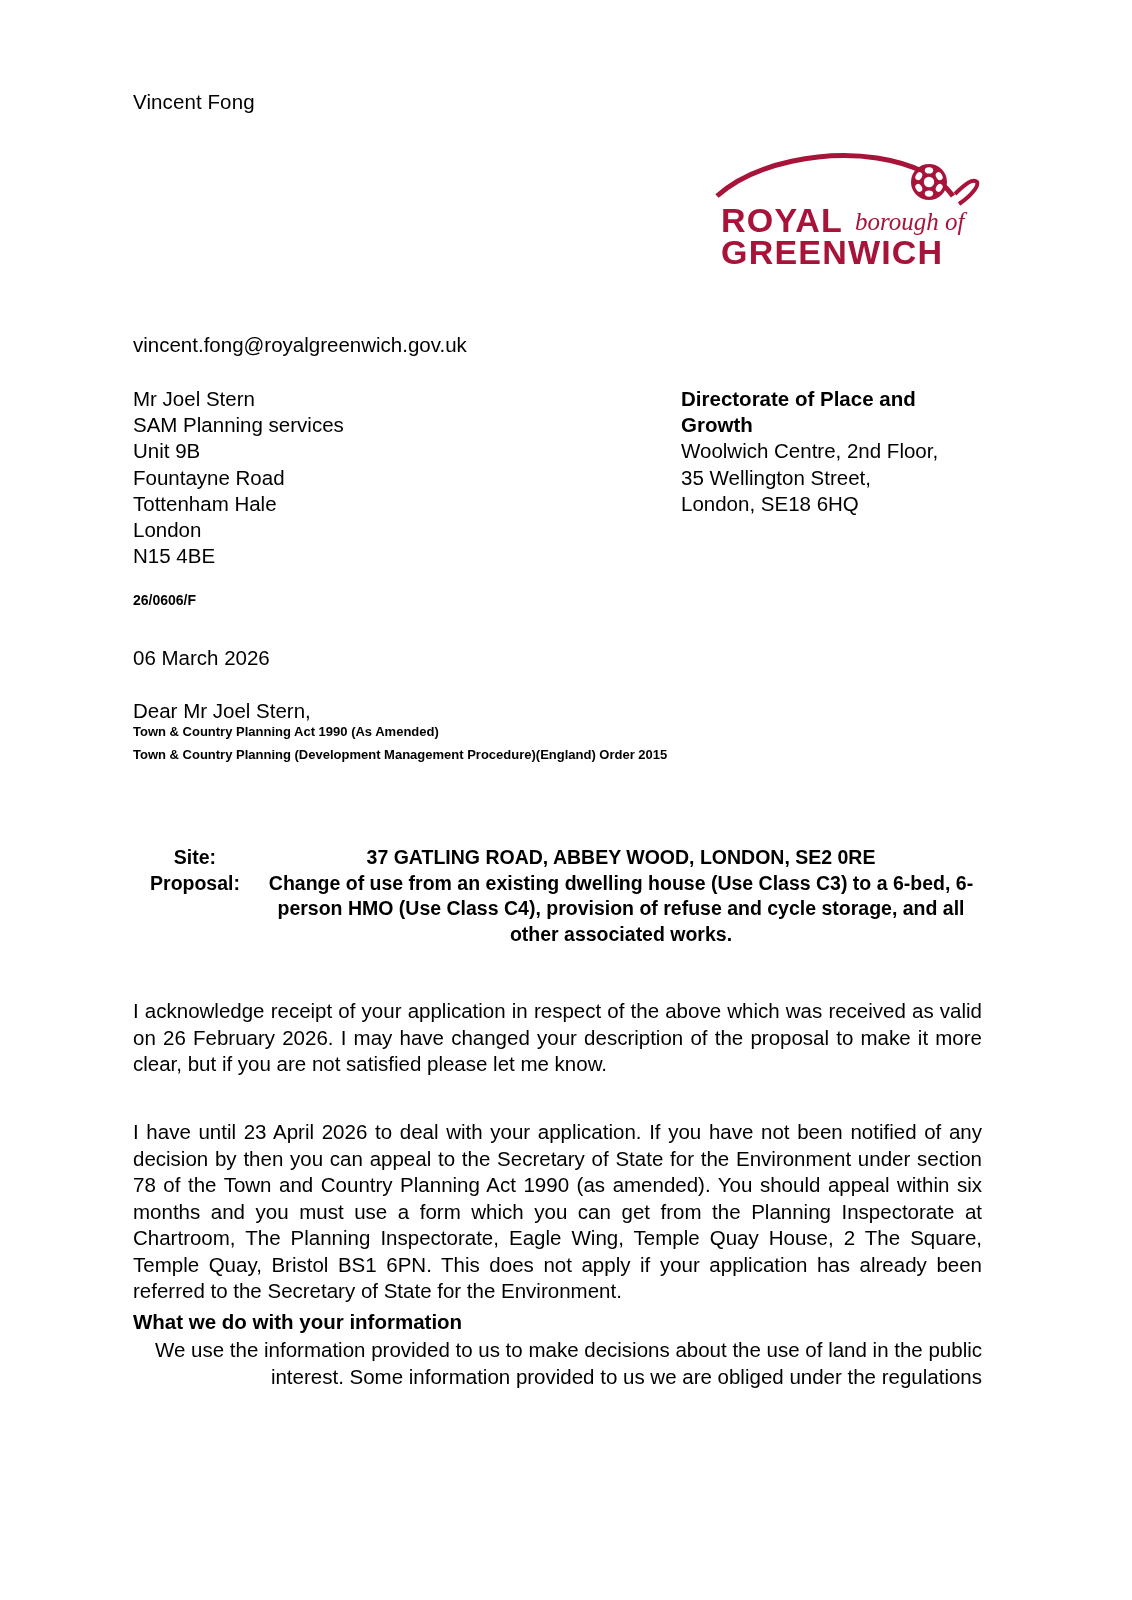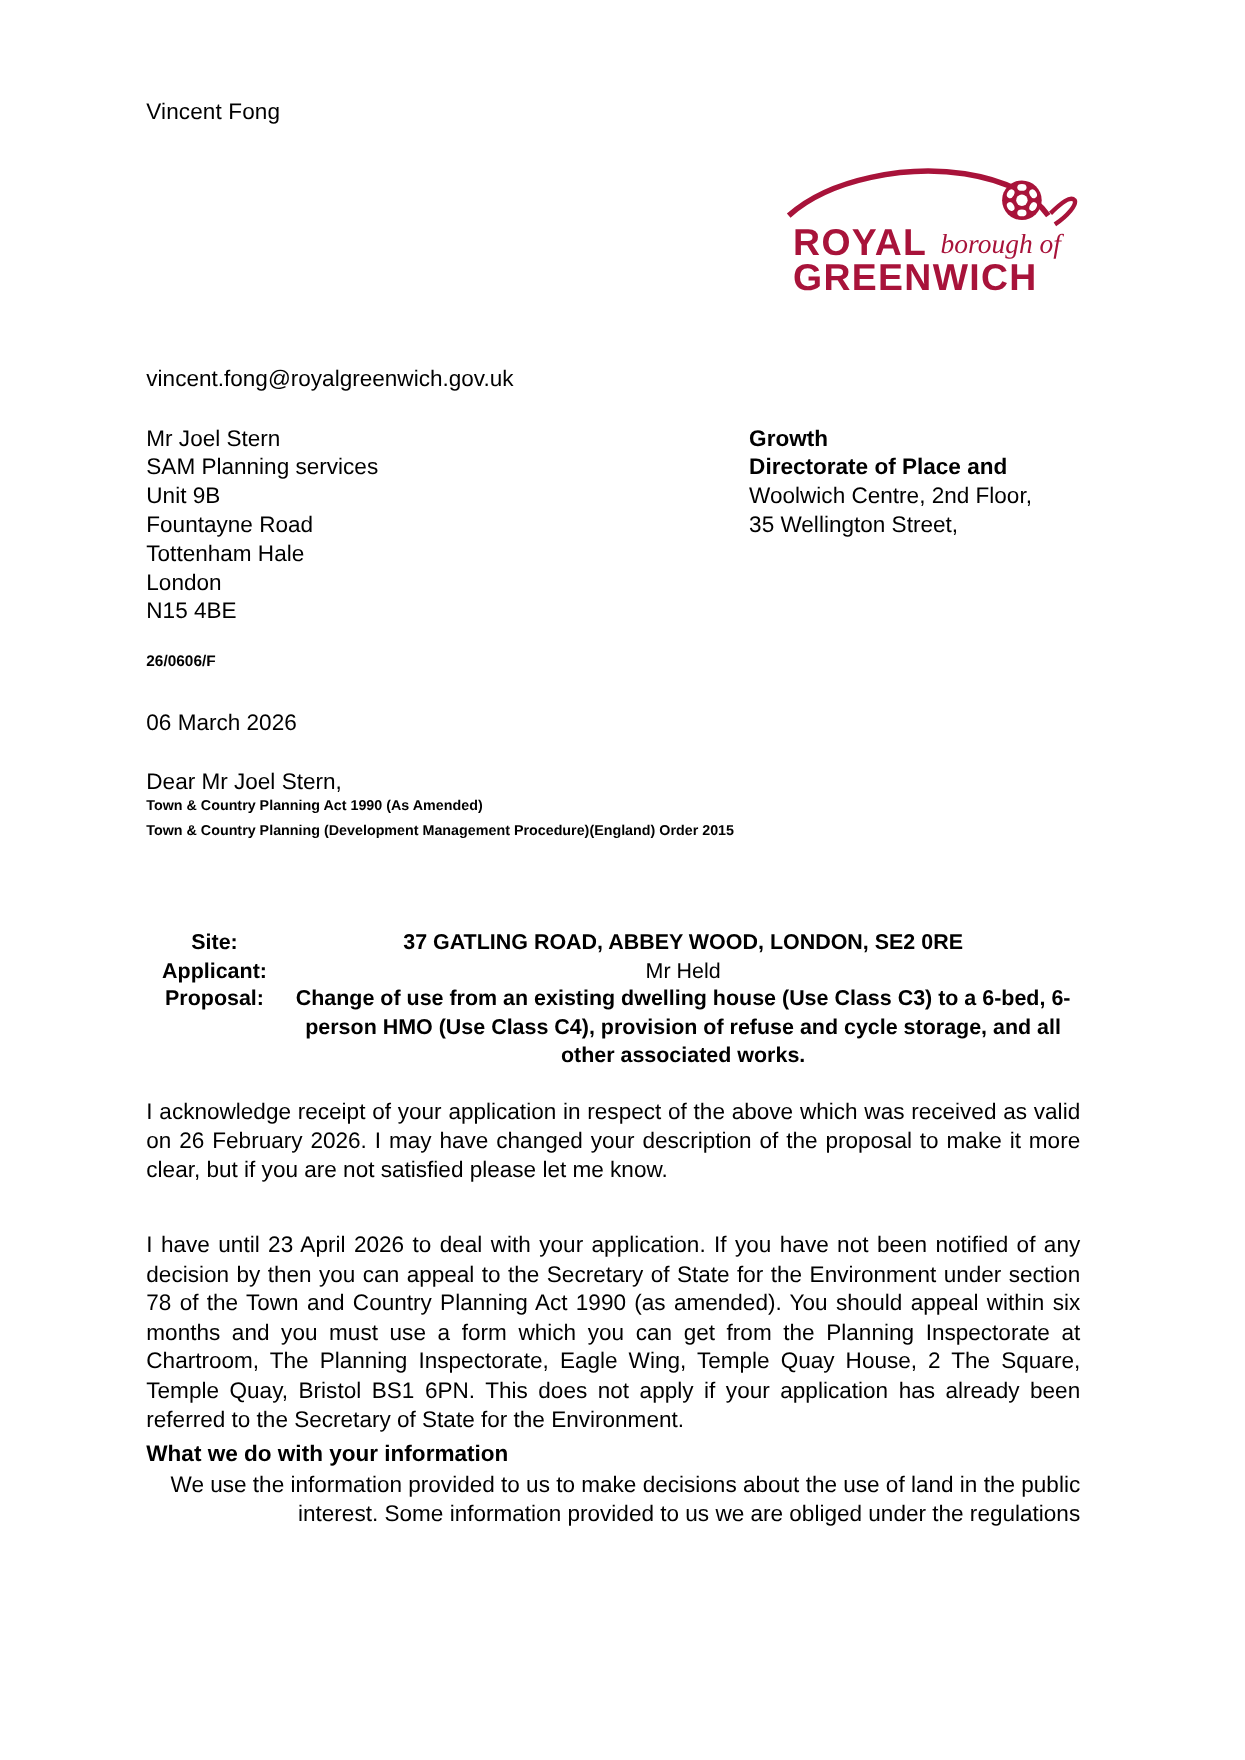--- a/index.html
+++ b/index.html
@@ -181,45 +181,42 @@
       <div>Mr Joel Stern</div>
       <div>SAM Planning services</div>
       <div>Unit 9B</div>
       <div>Fountayne Road</div>
       <div>Tottenham Hale</div>
       <div>London</div>
       <div>N15 4BE</div>
     </div>
 
     <div class="dept-block">
+      <div class="bold">Directorate of Place and</div>
       <div class="bold">Growth</div>
-      <div class="bold">Directorate of Place and</div>
       <div>Woolwich Centre, 2nd Floor,</div>
       <div>35 Wellington Street,</div>
+      <div>London, SE18 6HQ</div>
     </div>
 
     <div class="ref">26/0606/F</div>
     <div class="date">06 March 2026</div>
     <div class="salutation">Dear Mr Joel Stern,</div>
 
     <div class="acts">
       <div>Town &amp; Country Planning Act 1990 (As Amended)</div>
       <div>Town &amp; Country Planning (Development Management Procedure)(England) Order 2015</div>
     </div>
 
     <div class="details">
       <div class="row">
         <div class="label">Site:</div>
         <div class="value bold">37 GATLING ROAD, ABBEY WOOD, LONDON, SE2 0RE</div>
       </div>
       <div class="row">
-        <div class="label">Applicant:</div>
-        <div class="value">Mr Held</div>
-      </div>
-      <div class="row">
         <div class="label">Proposal:</div>
         <div class="value bold">Change of use from an existing dwelling house (Use Class C3) to a 6-bed, 6-person HMO (Use Class C4), provision of refuse and cycle storage, and all other associated works.</div>
       </div>
     </div>
 
     <div class="para p1">I acknowledge receipt of your application in respect of the above which was received as valid on 26 February 2026.  I may have changed your description of the proposal to make it more clear, but if you are not satisfied please let me know.</div>
     <div class="para p2">I have until 23 April 2026 to deal with your application. If you have not been notified of any decision by then you can appeal to the Secretary of State for the Environment under section 78 of the Town and Country Planning Act 1990 (as amended).  You should appeal within six months and you must use a form which you can get from the Planning Inspectorate at Chartroom, The Planning Inspectorate, Eagle Wing, Temple Quay House, 2 The Square, Temple Quay, Bristol BS1 6PN.  This does not apply if your application has already been referred to the Secretary of State for the Environment.</div>
 
     <div class="heading-info">What we do with your information</div>
     <div class="para p3">We use the information provided to us to make decisions about the use of land in the public interest. Some information provided to us we are obliged under the regulations</div>

